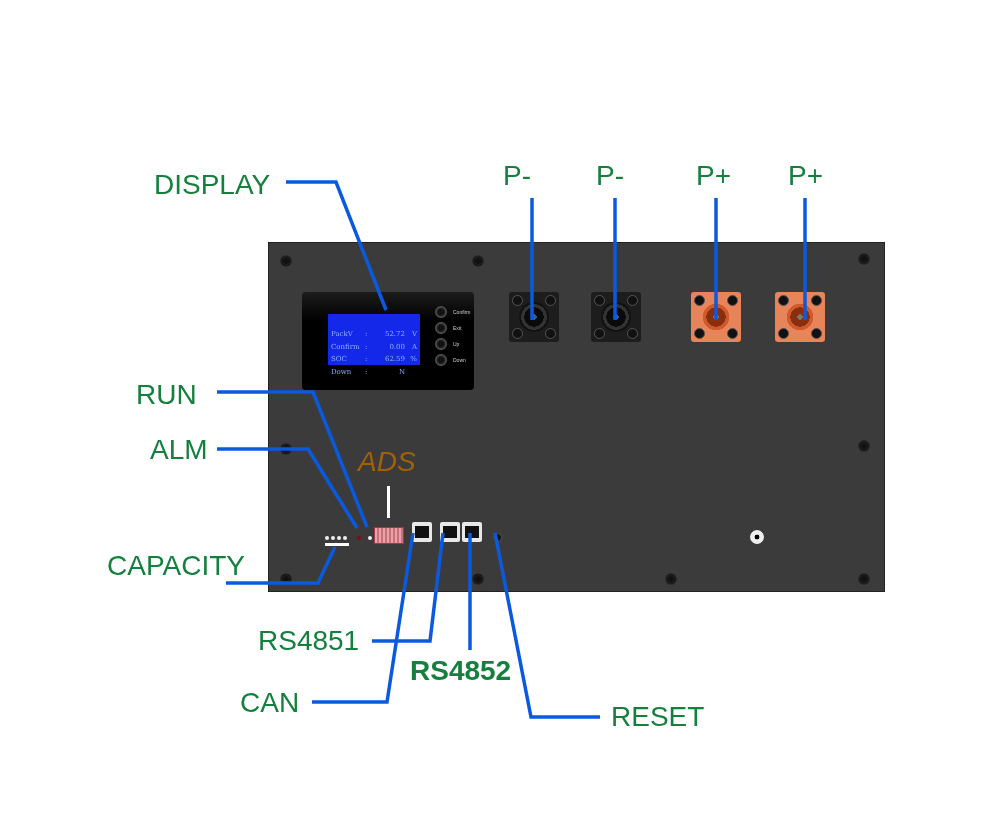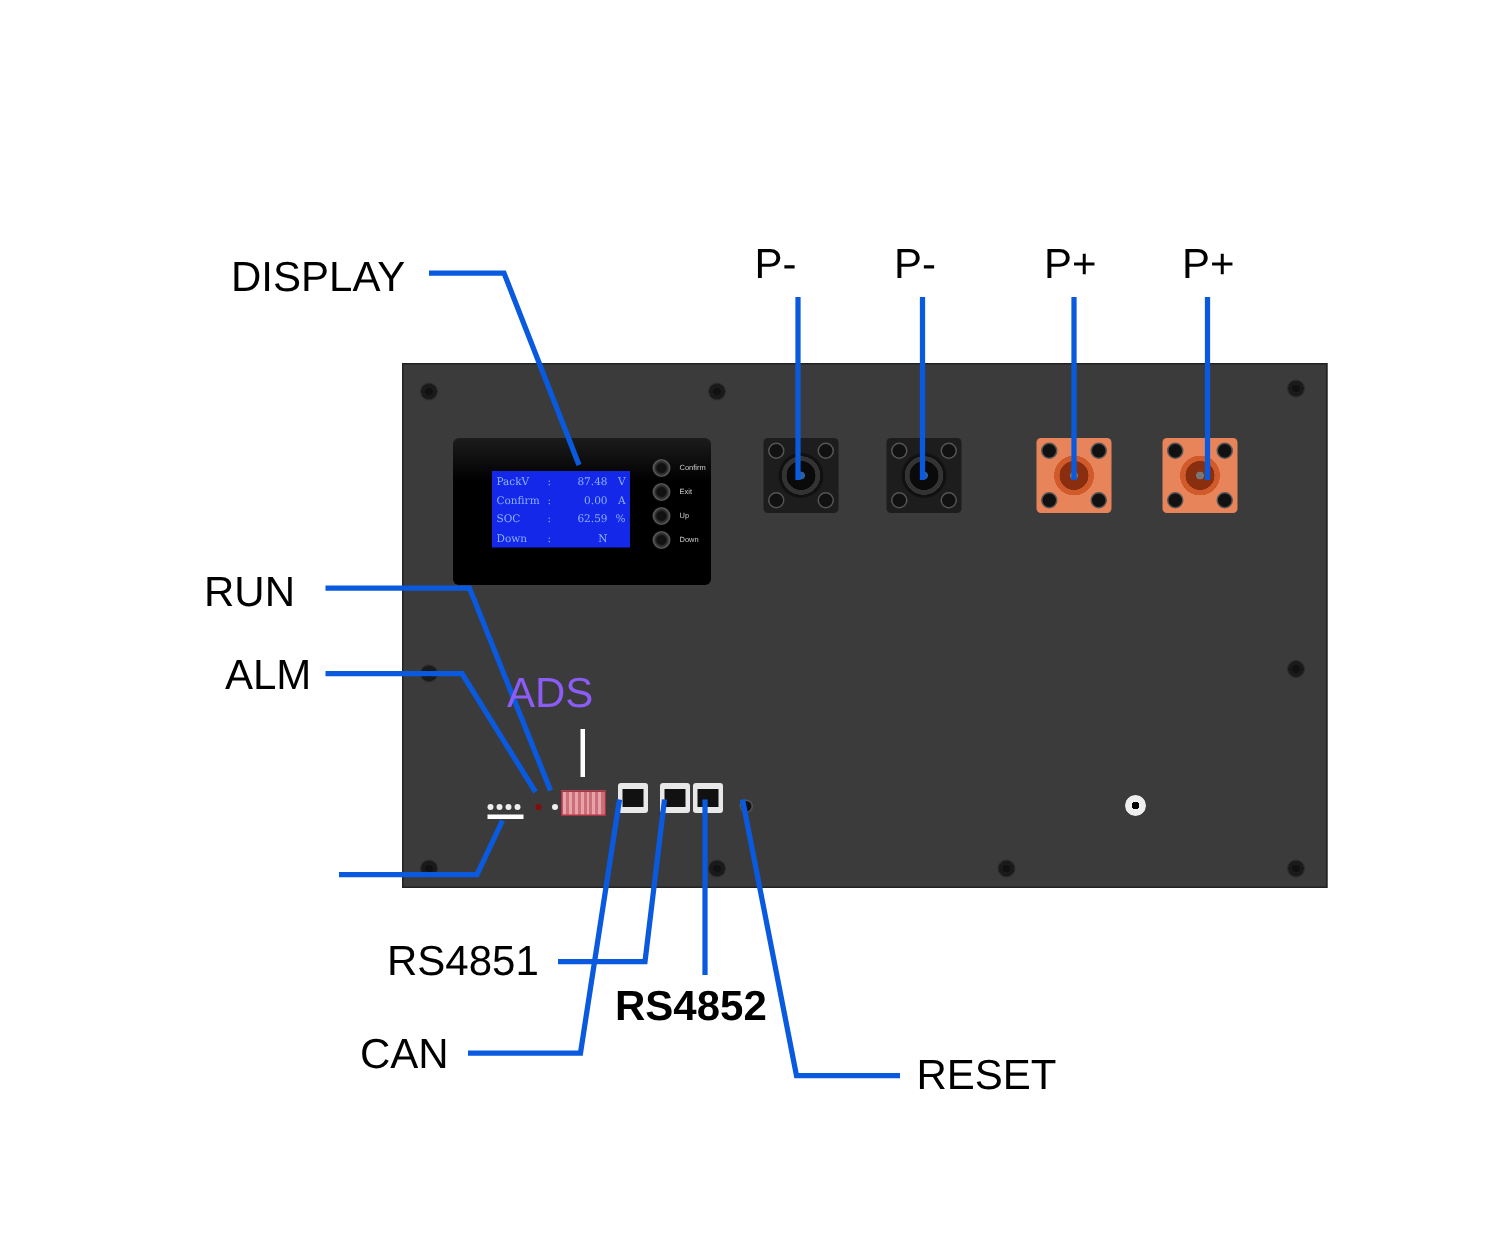--- a/index.html
+++ b/index.html
@@ -1,22 +1,22 @@
 <!DOCTYPE html>
 <html><head>
 <meta charset="utf-8">
 <style>
   html, body { margin:0; padding:0; background:#ffffff; }
   body { width:1000px; height:827px; position:relative; overflow:hidden; font-family:"Liberation Sans", sans-serif; }
   #stage { position:absolute; left:0; top:0; width:1000px; height:827px; }
-  .lbl { position:absolute; font-family:"Liberation Sans", sans-serif; font-size:28px; color:#000000; white-space:nowrap; line-height:1; }
+  .lbl { position:absolute; font-family:"Liberation Sans", sans-serif; font-size:28px; color:#15803d; white-space:nowrap; line-height:1; }
   .panel { position:absolute; left:268px; top:242px; width:617px; height:350px; background:#3b3b3b; border:1px solid #222; box-sizing:border-box; }
   .screw { position:absolute; width:12px; height:12px; border-radius:50%; background:radial-gradient(circle at 50% 50%, #111 0 30%, #1a1a1a 31% 60%, #2a2a2a 61% 100%); }
   .display { position:absolute; left:33px; top:49px; width:172px; height:98px; background:linear-gradient(180deg,#1c1c1c,#000 30%,#000); border-radius:4px; }
-  .lcd { position:absolute; left:26px; top:22px; width:92px; height:51px; background:#1328e8; color:#8fb0ff; font-family:"DejaVu Serif", serif; font-size:7px; line-height:12.5px; padding:1px 3px; box-sizing:border-box; }
+  .lcd { position:absolute; left:26px; top:22px; width:92px; height:51px; background:#1328e8; color:#8fb0ff; font-family:"DejaVu Serif", serif; font-size:7px; line-height:12.5px; padding:14px 3px; box-sizing:border-box; }
   .lcd-row { display:flex; }
   .lcd-row .k { width:34px; }
   .lcd-row .c { width:10px; }
   .lcd-row .v { width:30px; text-align:right; }
   .lcd-row .u { width:12px; text-align:right; }
   .btnrow { position:absolute; left:133px; display:flex; align-items:center; }
   .knob { width:10px; height:10px; border-radius:50%; background:radial-gradient(circle,#111 40%,#444 70%,#222); border:1px solid #555; }
   .btnlbl { color:#ccc; font-size:5px; margin-left:6px; font-family:"Liberation Sans", sans-serif; }
   .conn { position:absolute; width:50px; height:50px; border-radius:3px; }
   .conn.neg { background:#1d1d1d; }
@@ -45,21 +45,21 @@
     <div class="screw" style="left:11px;top:330px;"></div>
     <div class="screw" style="left:203px;top:330px;"></div>
     <div class="screw" style="left:396px;top:330px;"></div>
     <div class="screw" style="left:589px;top:330px;"></div>
 
     <div class="display">
       <div class="lcd">
         <div class="lcd-row">
           <span class="k">PackV</span>
           <span class="c">:</span>
-          <span class="v">87.48</span>
+          <span class="v">52.72</span>
           <span class="u">V</span>
         </div>
         <div class="lcd-row">
           <span class="k">Confirm</span>
           <span class="c">:</span>
           <span class="v">0.00</span>
           <span class="u">A</span>
         </div>
         <div class="lcd-row">
           <span class="k">SOC</span>
@@ -163,18 +163,19 @@
       </g>
   </svg>
 
   <span class="lbl" style="left:154px;top:171px;">DISPLAY</span>
   <span class="lbl" style="left:503px;top:162px;">P-</span>
   <span class="lbl" style="left:596px;top:162px;">P-</span>
   <span class="lbl" style="left:696px;top:162px;">P+</span>
   <span class="lbl" style="left:788px;top:162px;">P+</span>
   <span class="lbl" style="left:136px;top:381px;">RUN</span>
   <span class="lbl" style="left:150px;top:436px;">ALM</span>
-  <span class="lbl" style="left:338px;top:448px;color:#8b5cf6;">ADS</span>
+  <span class="lbl" style="left:358px;top:448px;color:#a16207;font-style:italic;">ADS</span>
+  <span class="lbl" style="left:107px;top:552px;">CAPACITY</span>
   <span class="lbl" style="left:258px;top:627px;">RS4851</span>
   <span class="lbl" style="left:410px;top:657px;font-weight:bold;">RS4852</span>
   <span class="lbl" style="left:240px;top:689px;">CAN</span>
   <span class="lbl" style="left:611px;top:703px;">RESET</span>
 </div>
 
 </body></html>

